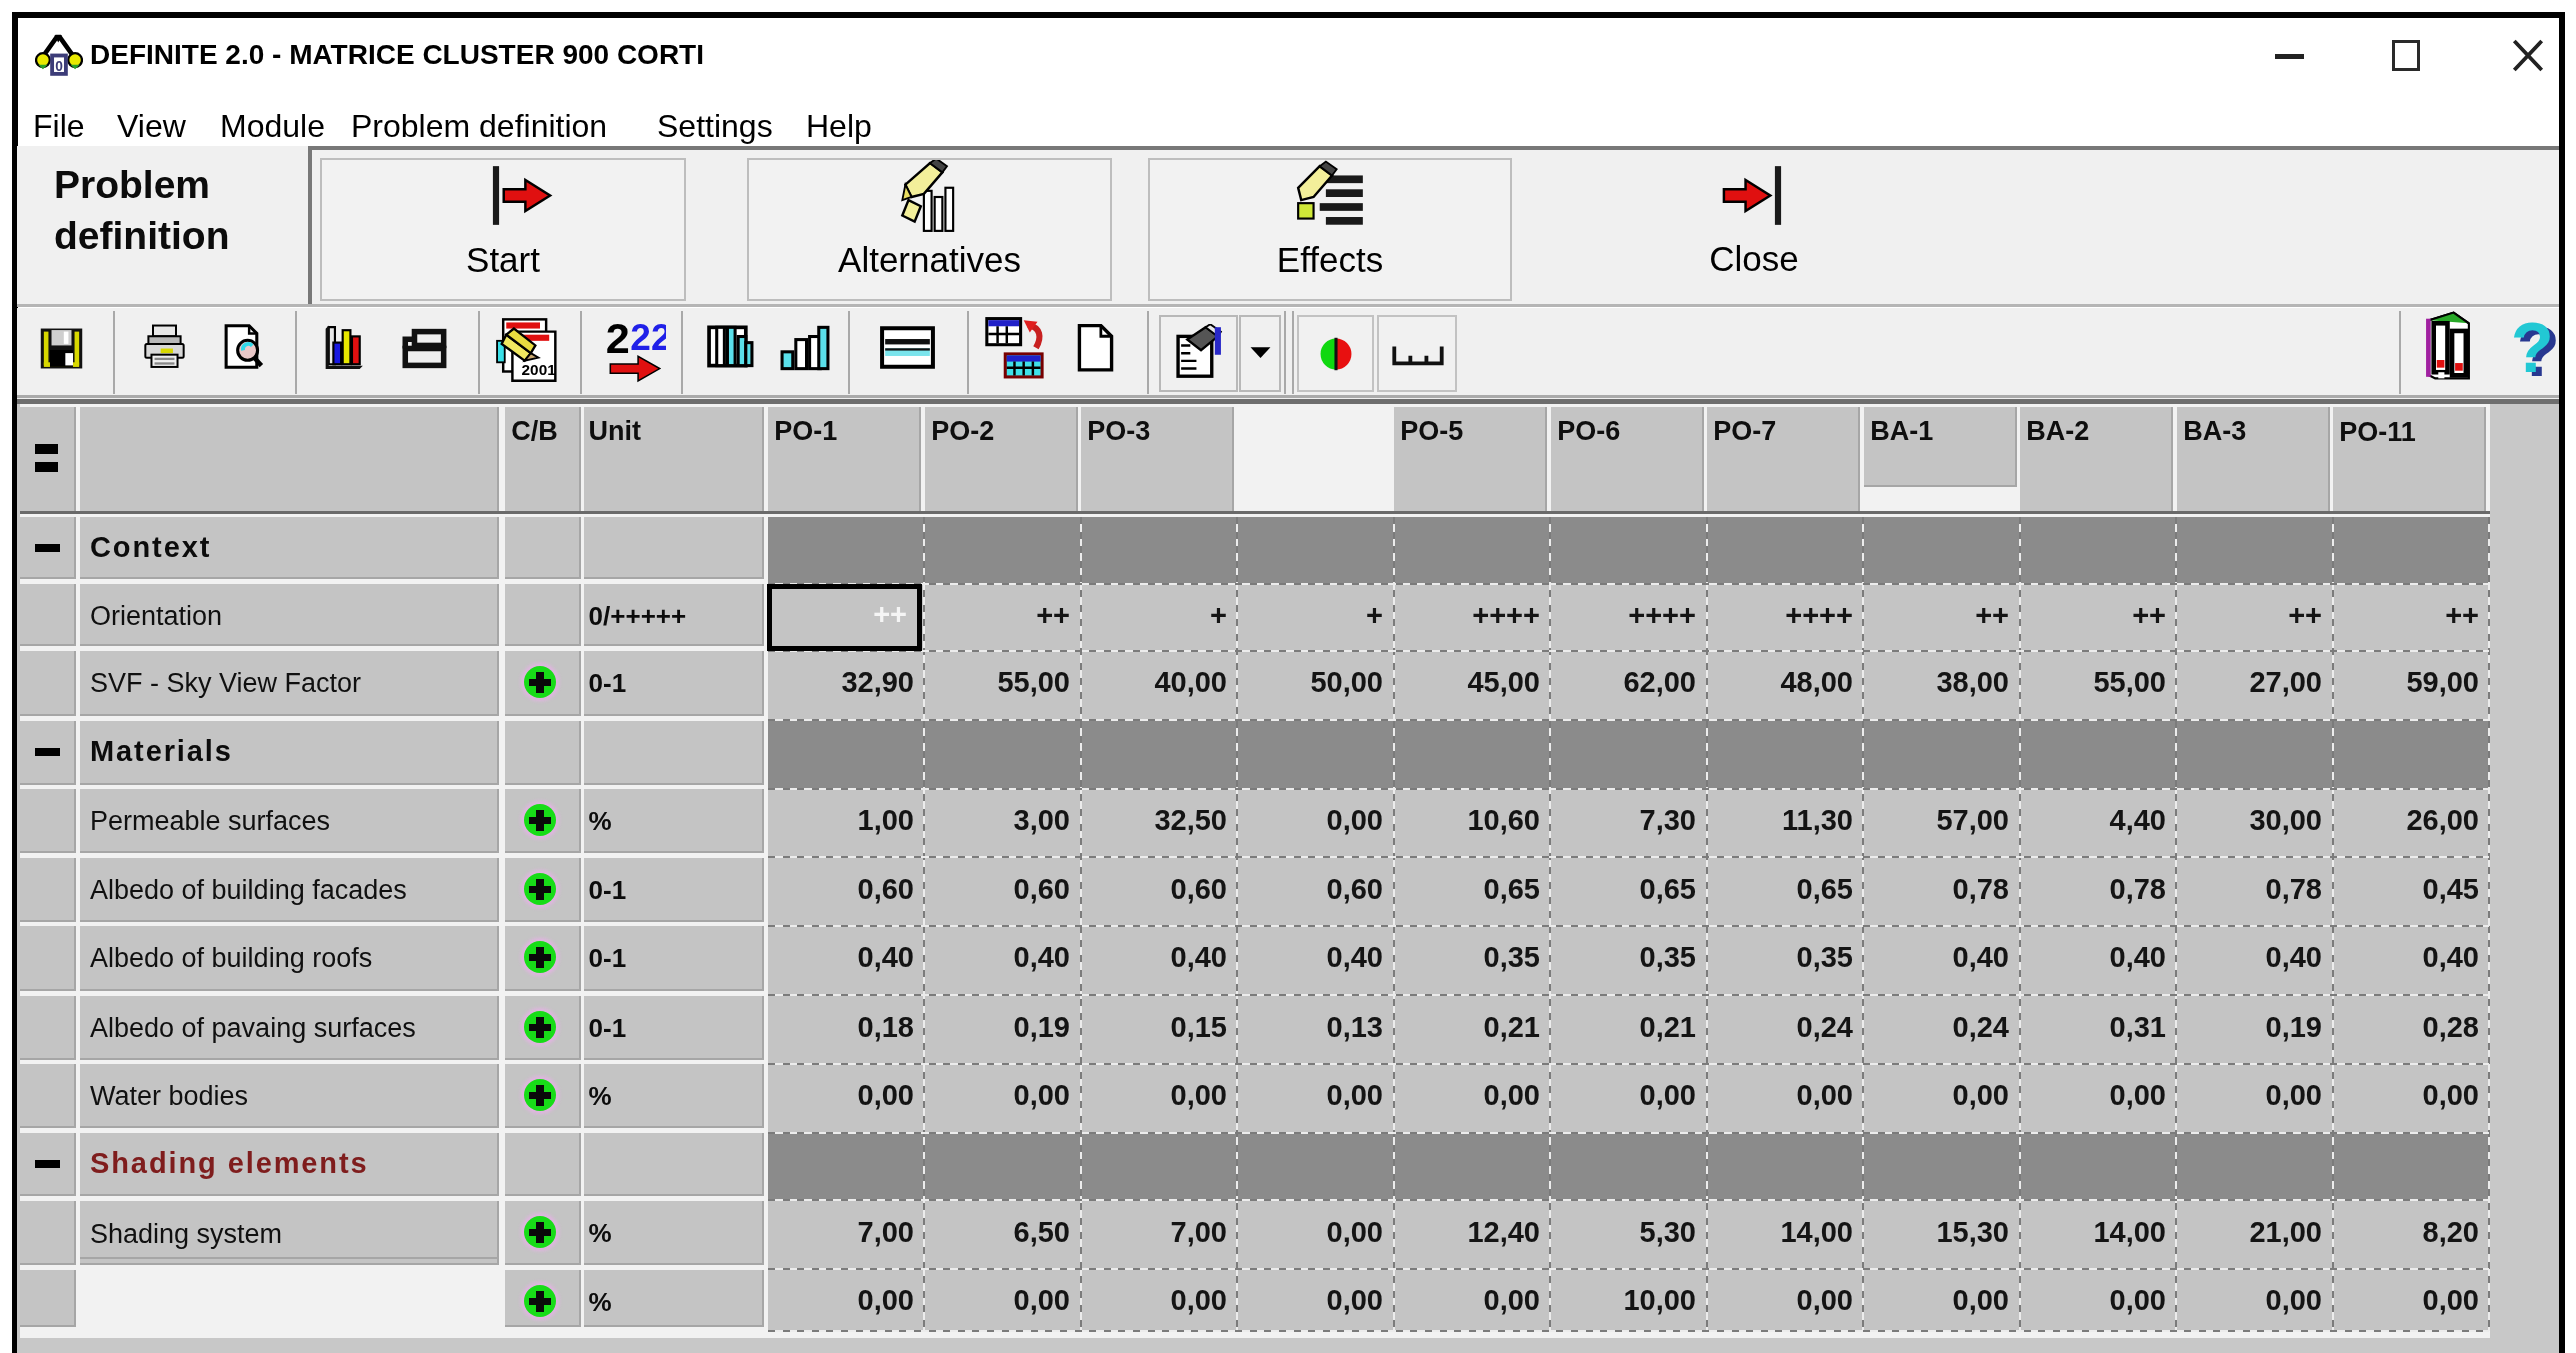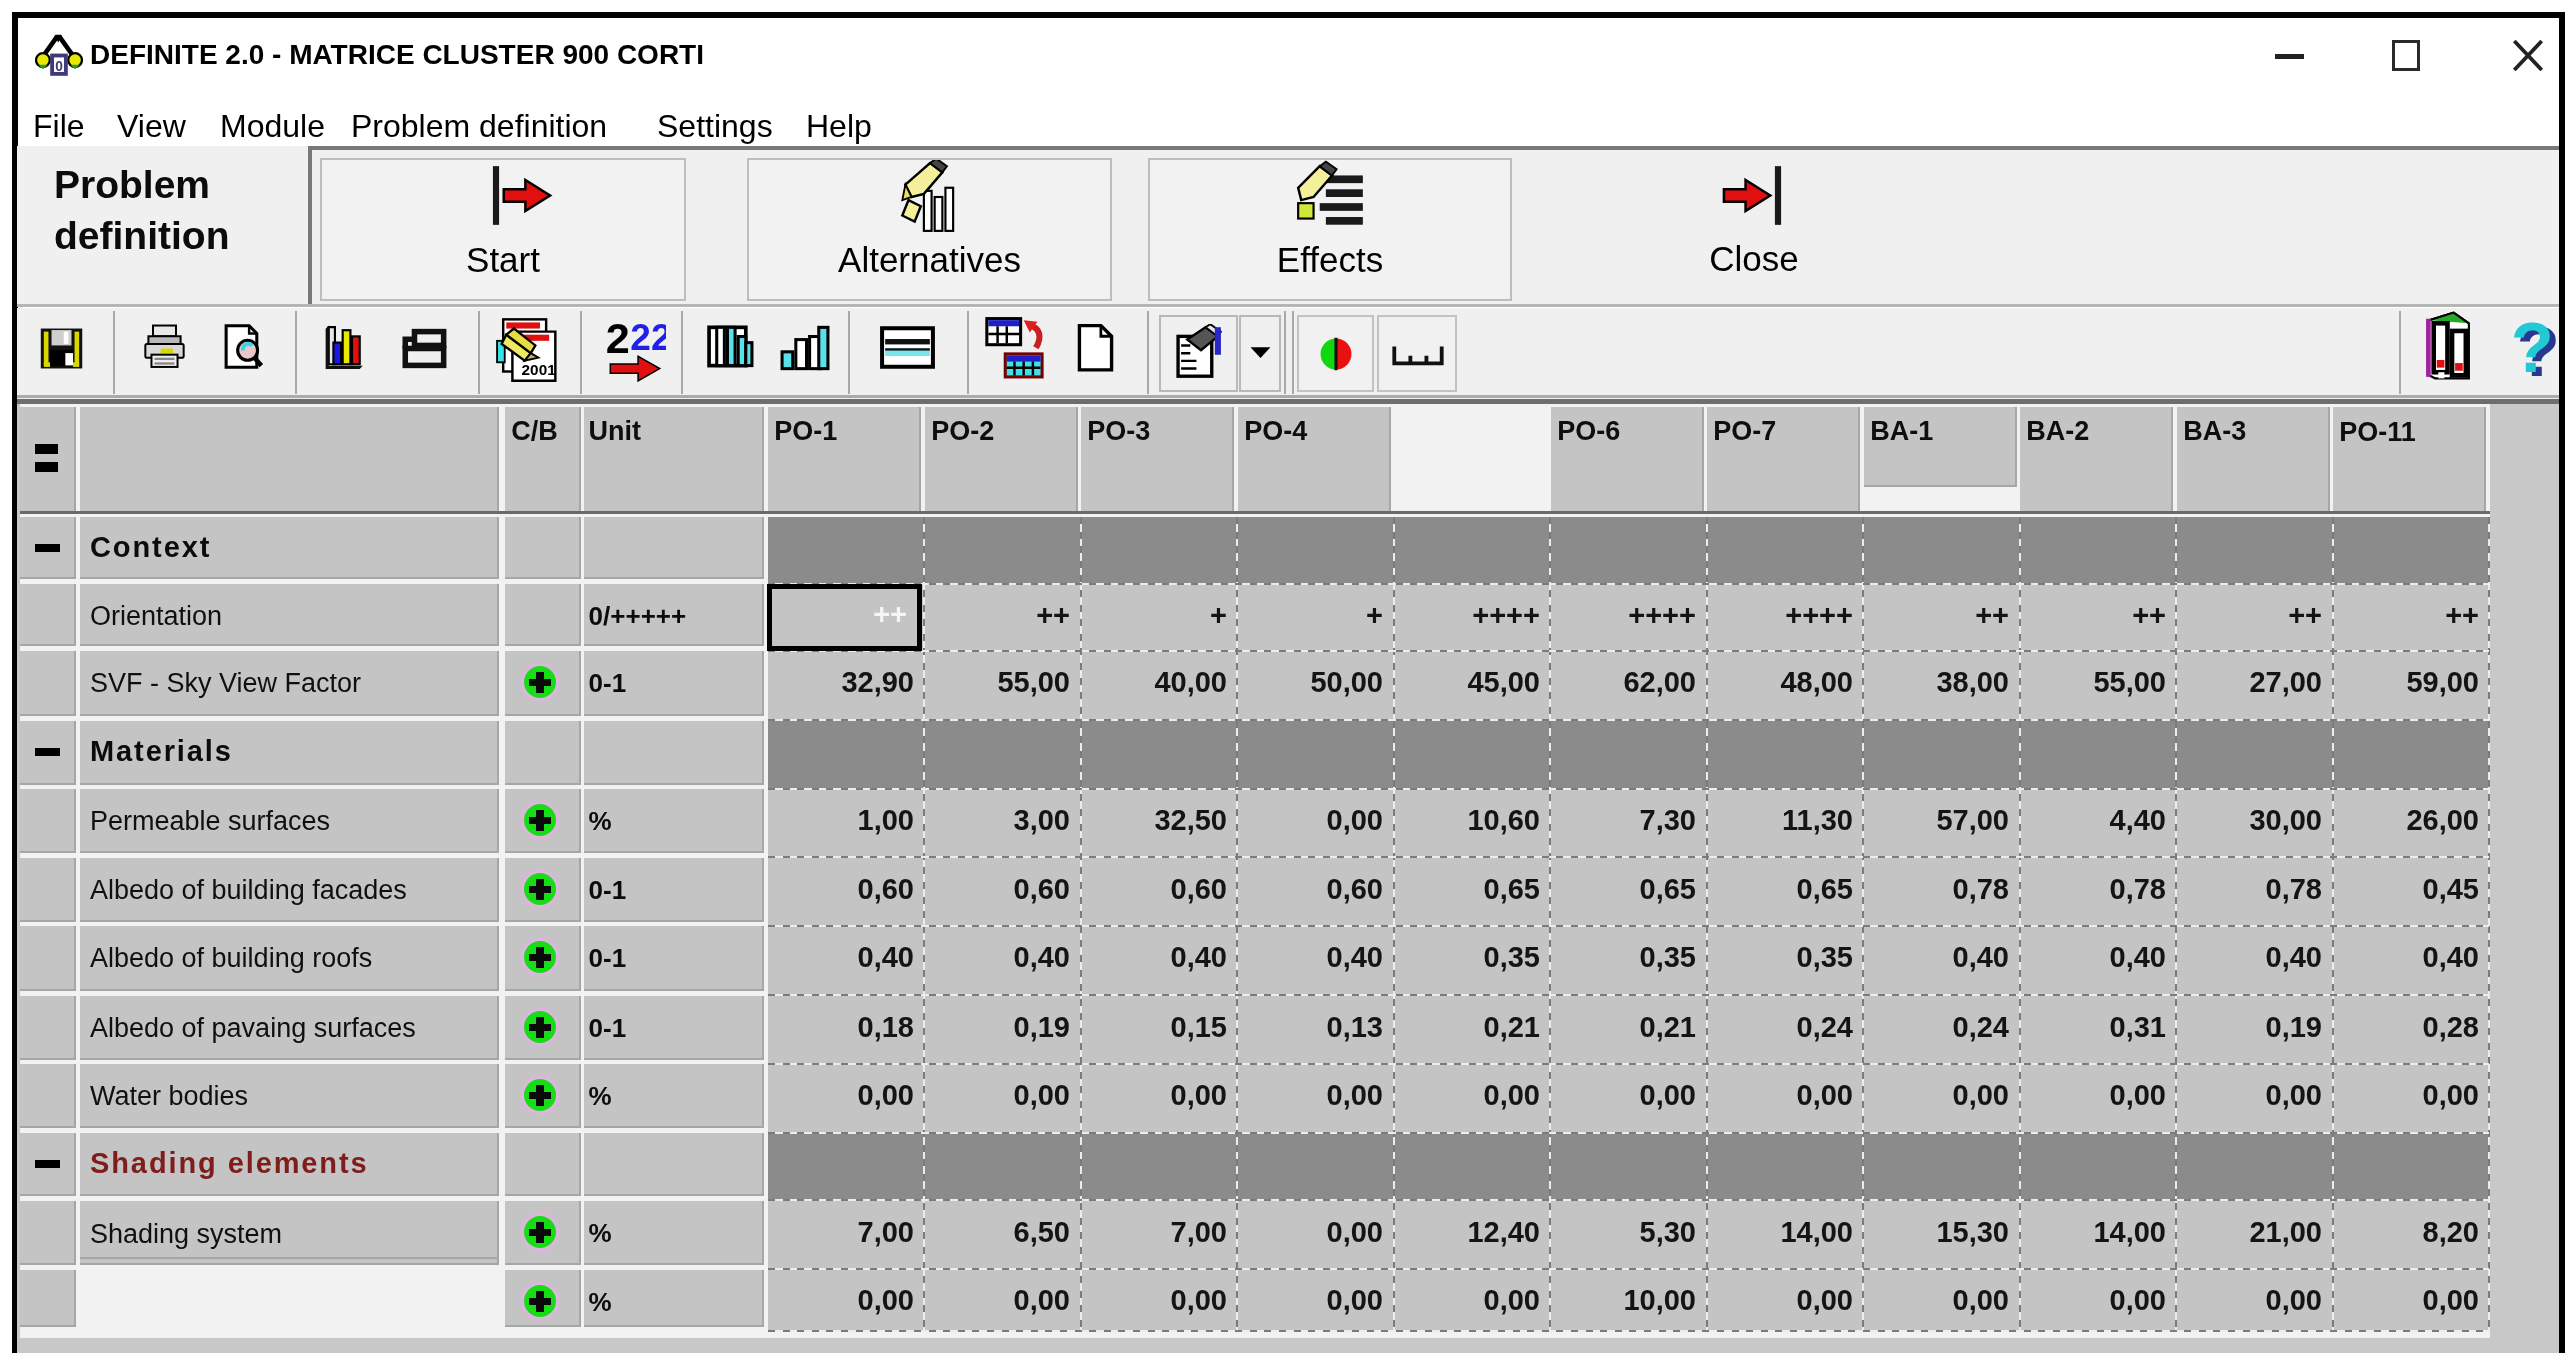--- a/index.html
+++ b/index.html
@@ -233,22 +233,22 @@
     </div>
 <div class="cell" style="left:768px;top:407px;width:153px;height:106px;">
       <div class="hdr" style="position:absolute;left:6.2px;top:9.2px;">PO-1</div>
     </div>
 <div class="cell" style="left:925px;top:407px;width:153px;height:106px;">
       <div class="hdr" style="position:absolute;left:6.2px;top:9.2px;">PO-2</div>
     </div>
 <div class="cell" style="left:1081px;top:407px;width:153px;height:106px;">
       <div class="hdr" style="position:absolute;left:6.2px;top:9.2px;">PO-3</div>
     </div>
-<div class="cell" style="left:1238px;top:407px;width:153px;height:106px;">
-      <div class="hdr" style="position:absolute;left:6.2px;top:9.2px;">PO-4</div>
+<div class="cell" style="left:1394px;top:407px;width:153px;height:106px;">
+      <div class="hdr" style="position:absolute;left:6.2px;top:9.2px;">PO-5</div>
     </div>
 <div class="cell" style="left:1551px;top:407px;width:153px;height:106px;">
       <div class="hdr" style="position:absolute;left:6.2px;top:9.2px;">PO-6</div>
     </div>
 <div class="cell" style="left:1707px;top:407px;width:153px;height:106px;">
       <div class="hdr" style="position:absolute;left:6.2px;top:9.2px;">PO-7</div>
     </div>
 <div class="cell" style="left:1864px;top:407px;width:153px;height:80px;padding-left:32px;">
       <div class="hdr" style="position:absolute;left:6.2px;top:9.2px;">BA-1</div>
     </div>

